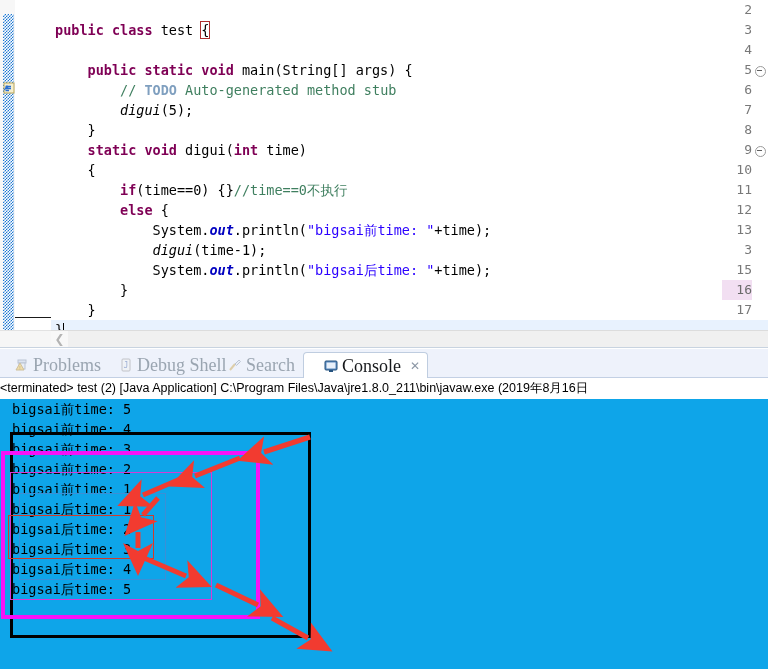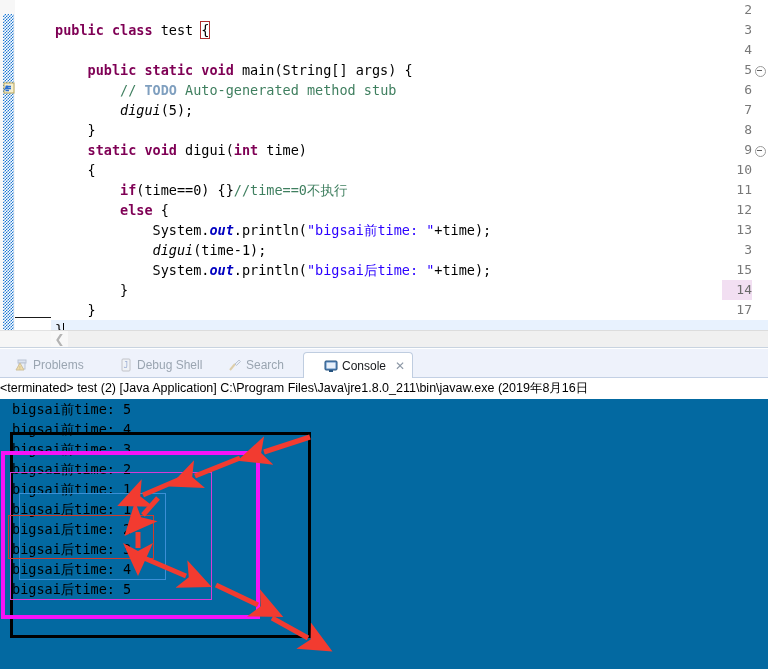--- a/index.html
+++ b/index.html
@@ -107,30 +107,30 @@
   .tab{
     position:absolute;top:3px;height:25px;line-height:24px;
     display:flex;align-items:center;gap:4px;padding:0 7px;
     font-size:13px;color:#9aa5b1;white-space:nowrap;
   }
   .tab.active{
     background:#ffffff;color:#17191c;
     border:1px solid #bfcde0;border-bottom:none;
     border-radius:4px 4px 0 0;
   }
-  .tab .tlabel{font-size:12px;}
+  .tab .tlabel{font-size:18px;font-family:Liberation Serif, serif;}
   .tab .xclose{margin-left:5px;color:#8d98a6;font-size:12px;}
 
   .statusline{
     position:absolute;left:0;top:29px;width:676px;height:21px;
     font-size:12.5px;color:#000;line-height:21px;white-space:nowrap;overflow:hidden;
   }
 
   .console-out{
-    position:absolute;left:0;top:50px;width:768px;height:270px;background:#0369a1;
+    position:absolute;left:0;top:50px;width:768px;height:270px;background:#0ea5e9;
     font-family:"DejaVu Sans Mono", monospace;
     font-size:13.5px;color:#000;
   }
   .oline{height:20px;line-height:20px;padding-left:12px;white-space:pre;}
 
   
   .ann{position:absolute;box-sizing:border-box;pointer-events:none;}
   .box-black{border:3px solid #000000;}
   .box-magenta{border:4px solid #f712f7;}
   .box-violet{border:1.5px solid #d63bd6;}
@@ -168,21 +168,21 @@
           <div class="lineno" style="top: 100px;">7</div>
           <div class="lineno" style="top: 120px;">8</div>
           <div class="lineno" style="top: 140px;">9</div>
           <div class="fold" style="top: 140px;"><span class="fold-box"></span></div>
           <div class="lineno" style="top: 160px;">10</div>
           <div class="lineno" style="top: 180px;">11</div>
           <div class="lineno" style="top: 200px;">12</div>
           <div class="lineno" style="top: 220px;">13</div>
           <div class="lineno" style="top: 240px;">3</div>
           <div class="lineno" style="top: 260px;">15</div>
-          <div class="lineno cur" style="top: 280px;">14</div>
+          <div class="lineno cur" style="top: 280px;">16</div>
           <div class="lineno" style="top: 300px;">17</div>
           <div class="lineno" style="top: 320px;">18</div>
         </div>
       <div class="gutter-rule" style="top:317px;"></div>
       <div class="gutter-rule" style="top:337px;"></div>
 
       <div class="code" id="code-lines"><div class="cline"></div><div class="cline"><span class="kw">public </span><span class="kw">class </span><span class="plain">test </span><span class="brmatch">{</span></div><div class="cline"></div><div class="cline"><span class="plain">    </span><span class="kw">public static void </span><span class="plain">main(String[] args) {</span></div><div class="cline"><span class="plain">        </span><span class="cmt">// </span><span class="todo">TODO</span><span class="cmt"> Auto-generated method stub</span></div><div class="cline"><span class="plain">        </span><span class="meth">digui</span><span class="plain">(5);</span></div><div class="cline"><span class="plain">    }</span></div><div class="cline"><span class="plain">    </span><span class="kw">static void </span><span class="plain">digui(</span><span class="kw">int</span><span class="plain"> time)</span></div><div class="cline"><span class="plain">    {</span></div><div class="cline"><span class="plain">        </span><span class="kw">if</span><span class="plain">(time==0) {}</span><span class="cmt">//time==0不执行</span></div><div class="cline"><span class="plain">        </span><span class="kw">else</span><span class="plain"> {</span></div><div class="cline"><span class="plain">            System.</span><span class="fld">out</span><span class="plain">.println(</span><span class="str">"bigsai前time: "</span><span class="plain">+time);</span></div><div class="cline"><span class="plain">            </span><span class="meth">digui</span><span class="plain">(time-1);</span></div><div class="cline"><span class="plain">            System.</span><span class="fld">out</span><span class="plain">.println(</span><span class="str">"bigsai后time: "</span><span class="plain">+time);</span></div><div class="cline"><span class="plain">        }</span></div><div class="cline"><span class="plain">    }</span></div><div class="cline hl"><span class="plain">}</span><span class="caret"></span></div></div>
 
       <div class="editor-bl"></div>
       <div class="hscroll">

